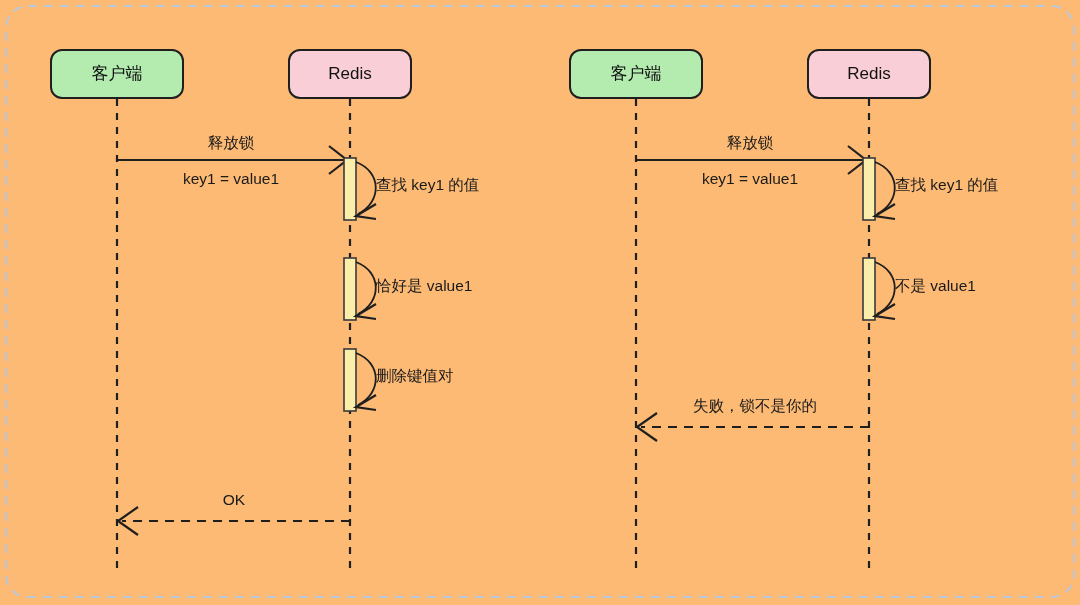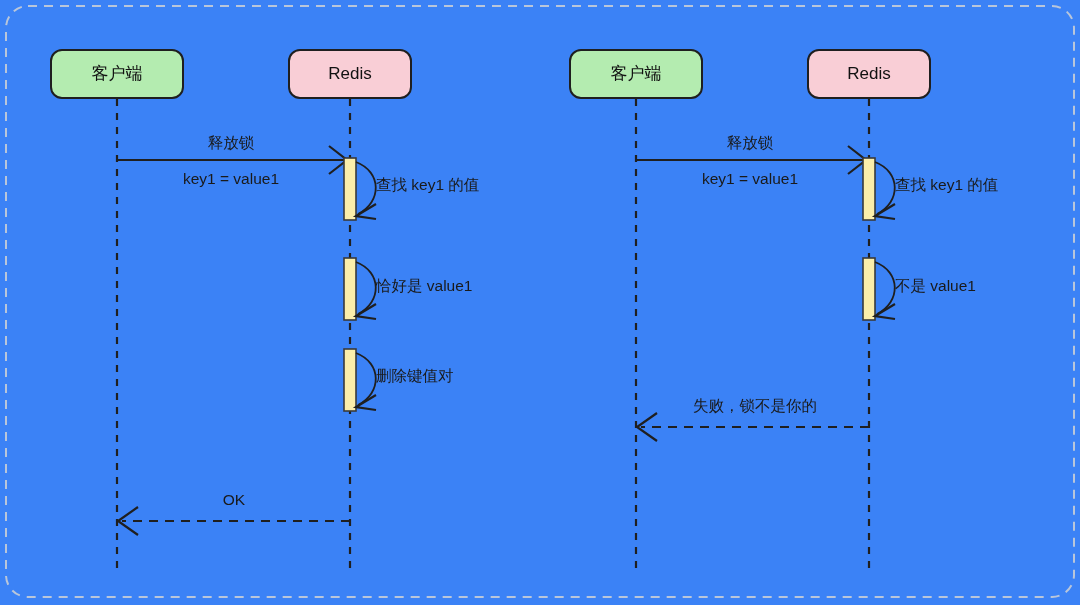--- a/index.html
+++ b/index.html
@@ -11,21 +11,21 @@
   body {
     width: 1080px;
     height: 605px;
     font-family: "Liberation Sans", "DejaVu Sans", sans-serif;
     overflow: hidden;
   }
   #canvas {
     position: relative;
     width: 1080px;
     height: 605px;
-    background: #3b82f6;
+    background: #fdba74;
   }
   #diagram-svg {
     position: absolute;
     left: 0;
     top: 0;
     width: 1080px;
     height: 605px;
     display: block;
   }
   .frame-border {

